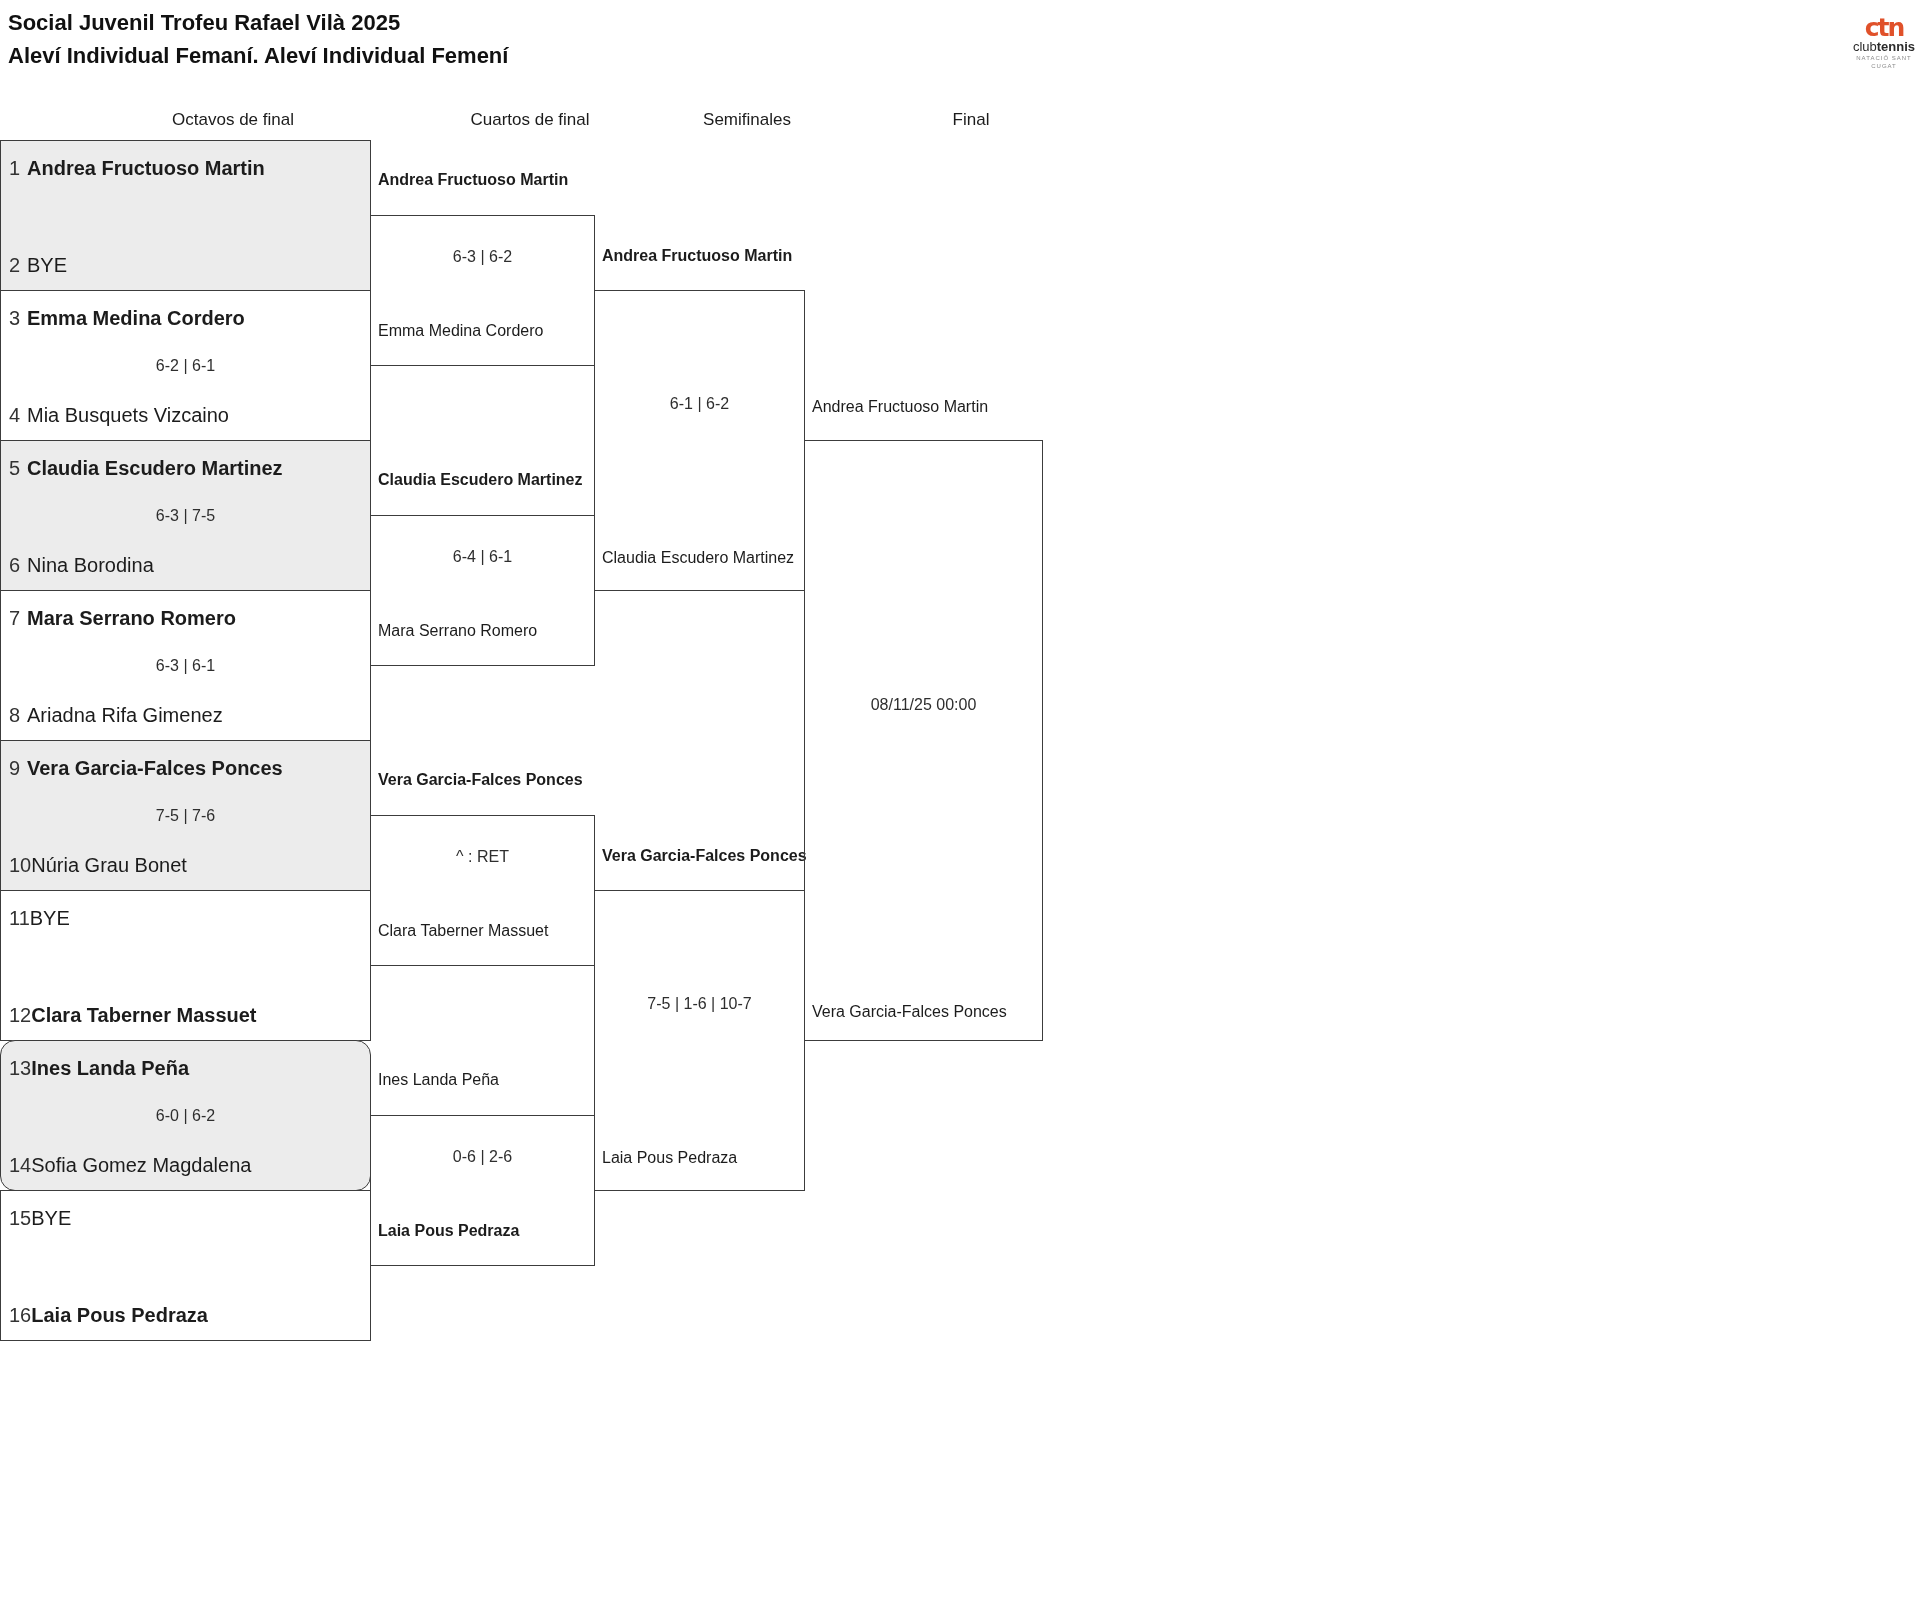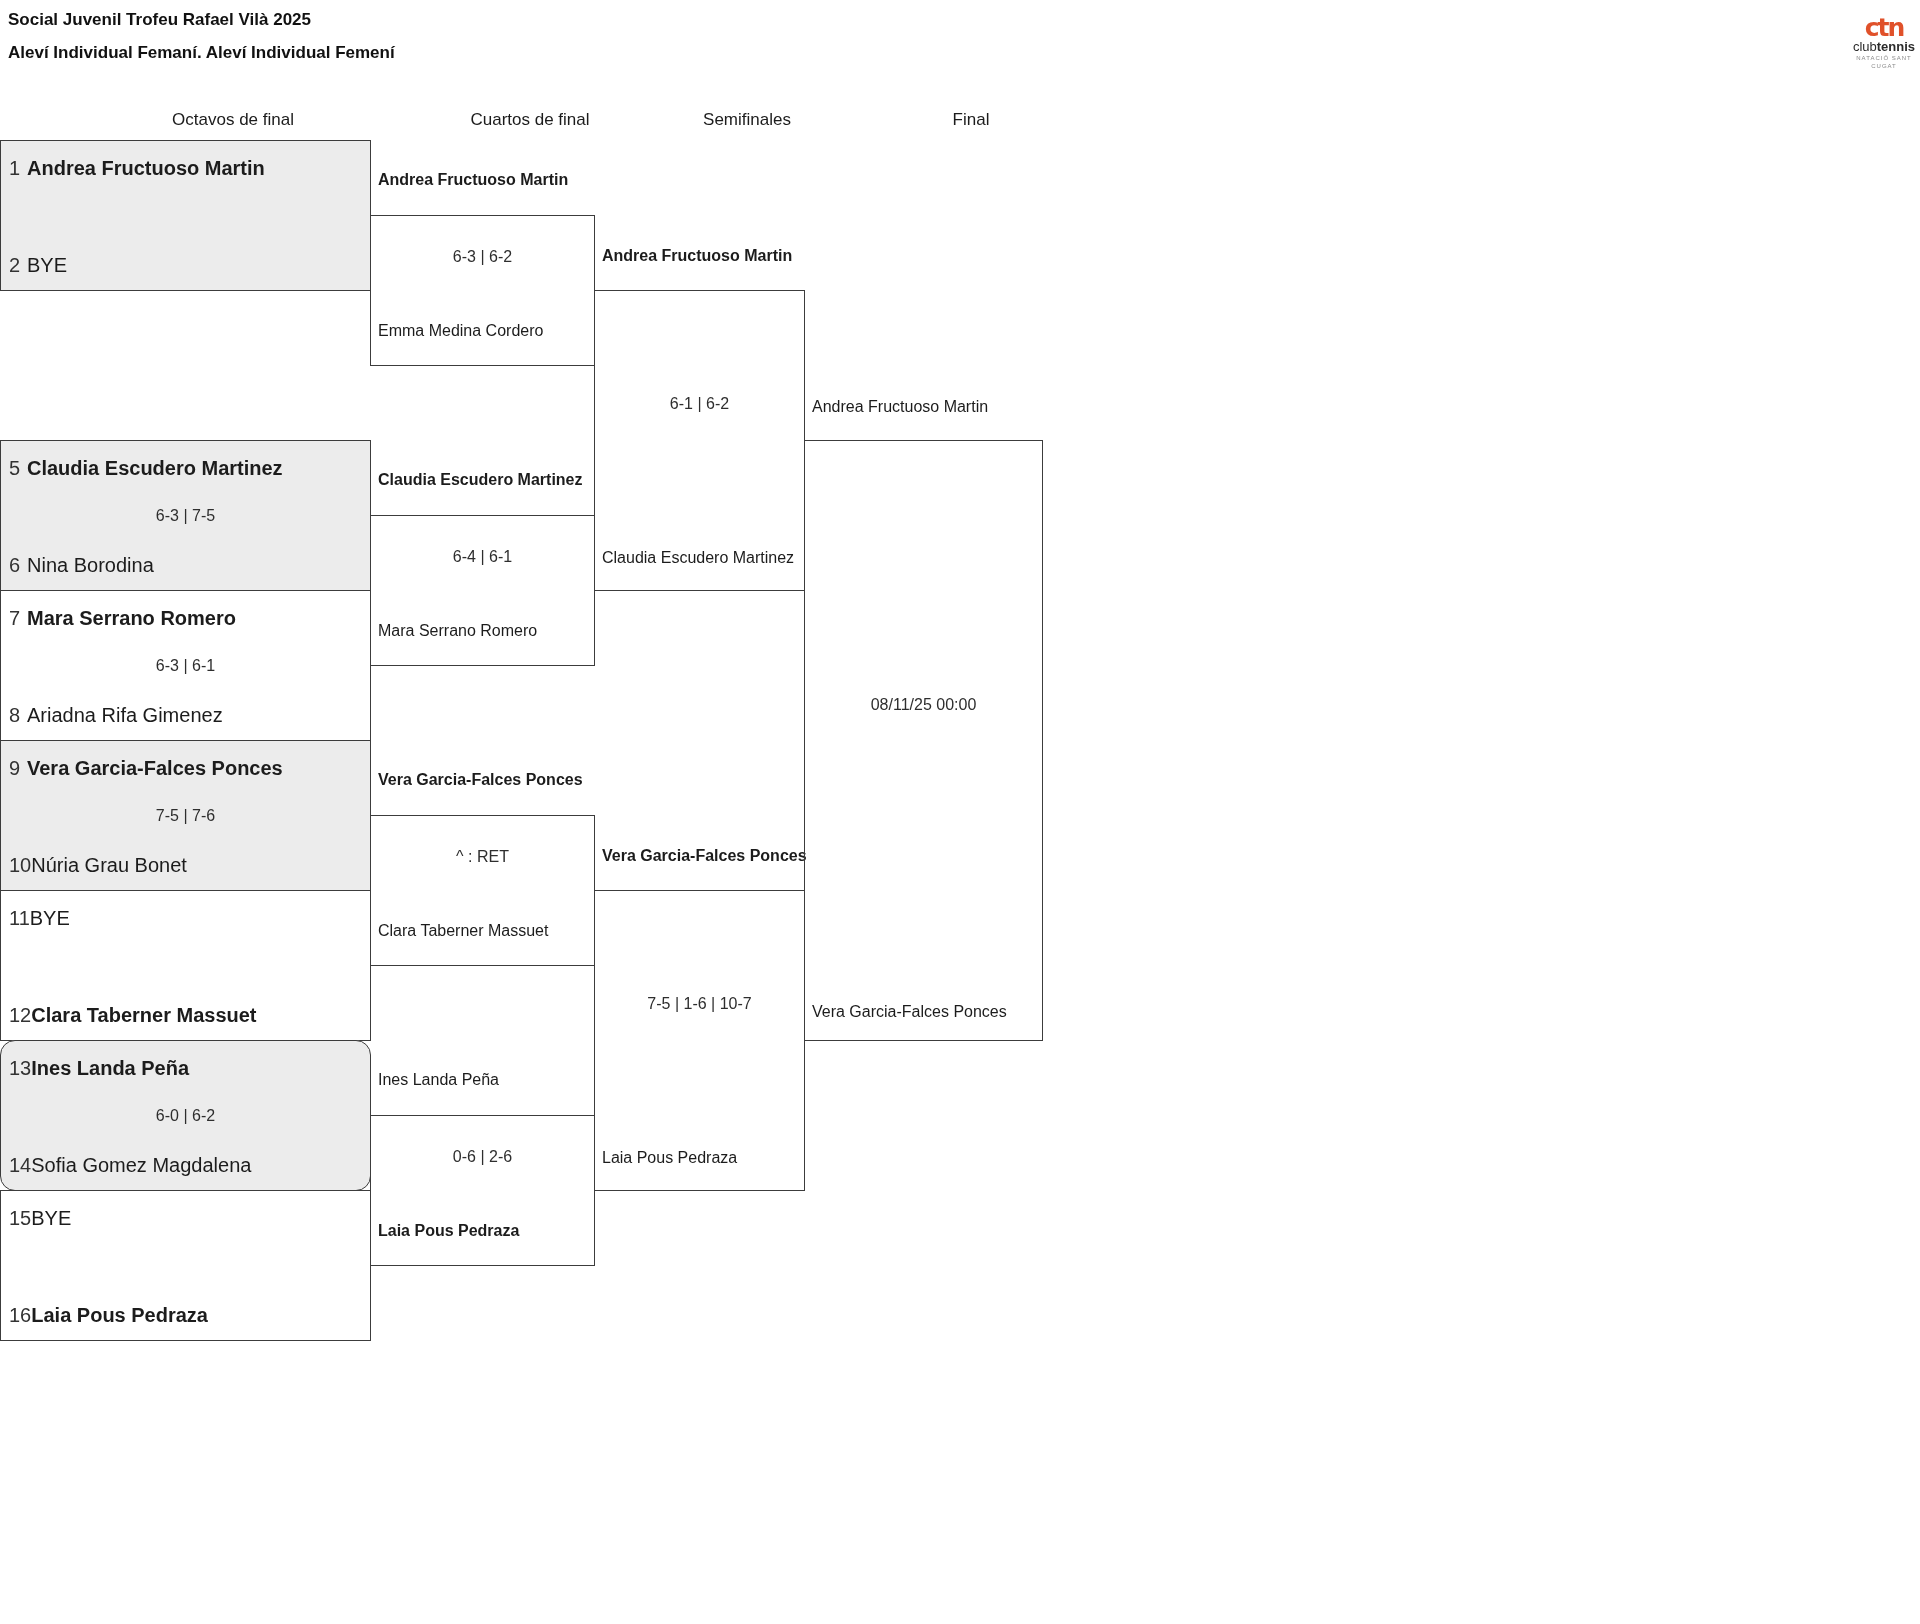--- a/index.html
+++ b/index.html
@@ -1,19 +1,19 @@
 <!DOCTYPE html>
 <html><head>
 <meta charset="utf-8">
 <style>
   html,body{margin:0;padding:0;background:#fff;}
   body{font-family:"Liberation Sans","DejaVu Sans",sans-serif;color:#1c1c1c;}
   #canvas{position:relative;width:1920px;height:1624px;background:#fff;overflow:hidden;}
 
-  .title{position:absolute;left:8px;font-size:17px;font-weight:bold;color:#111;white-space:nowrap;}
+  .title{position:absolute;left:8px;font-size:22px;font-weight:bold;color:#111;white-space:nowrap;}
   .title.l1{top:10px;}
   .title.l2{top:43px;}
 
   .round-header{position:absolute;top:108px;height:24px;line-height:24px;text-align:center;
     font-size:17px;color:#1c1c1c;padding-left:48px;}
 
   
   .box16{position:absolute;left:0;width:371px;height:151px;box-sizing:border-box;
     border:1px solid #3c3c3c;background:#ffffff;}
   .box16.shaded{background:#ececec;}
@@ -62,20 +62,25 @@
 
   <div class="round-header" style="left:0;width:370px;">Octavos de final</div>
   <div class="round-header" style="left:370px;width:224px;">Cuartos de final</div>
   <div class="round-header" style="left:594px;width:210px;">Semifinales</div>
   <div class="round-header" style="left:804px;width:238px;">Final</div>
 
   <div class="box16 shaded" style="top:140px;">
     <div class="prow rowA"><span class="seed">1</span><span class="pname b">Andrea Fructuoso Martin</span></div>
     <div class="score score16"></div>
     <div class="prow rowB"><span class="seed">2</span><span class="pname">BYE</span></div>
+  </div>
+  <div class="box16" style="top:290px;">
+    <div class="prow rowA"><span class="seed">3</span><span class="pname b">Emma Medina Cordero</span></div>
+    <div class="score score16">6-2 | 6-1</div>
+    <div class="prow rowB"><span class="seed">4</span><span class="pname">Mia Busquets Vizcaino</span></div>
   </div>
   <div class="box16 shaded" style="top:440px;">
     <div class="prow rowA"><span class="seed">5</span><span class="pname b">Claudia Escudero Martinez</span></div>
     <div class="score score16">6-3 | 7-5</div>
     <div class="prow rowB"><span class="seed">6</span><span class="pname">Nina Borodina</span></div>
   </div>
   <div class="box16" style="top:590px;">
     <div class="prow rowA"><span class="seed">7</span><span class="pname b">Mara Serrano Romero</span></div>
     <div class="score score16">6-3 | 6-1</div>
     <div class="prow rowB"><span class="seed">8</span><span class="pname">Ariadna Rifa Gimenez</span></div>

